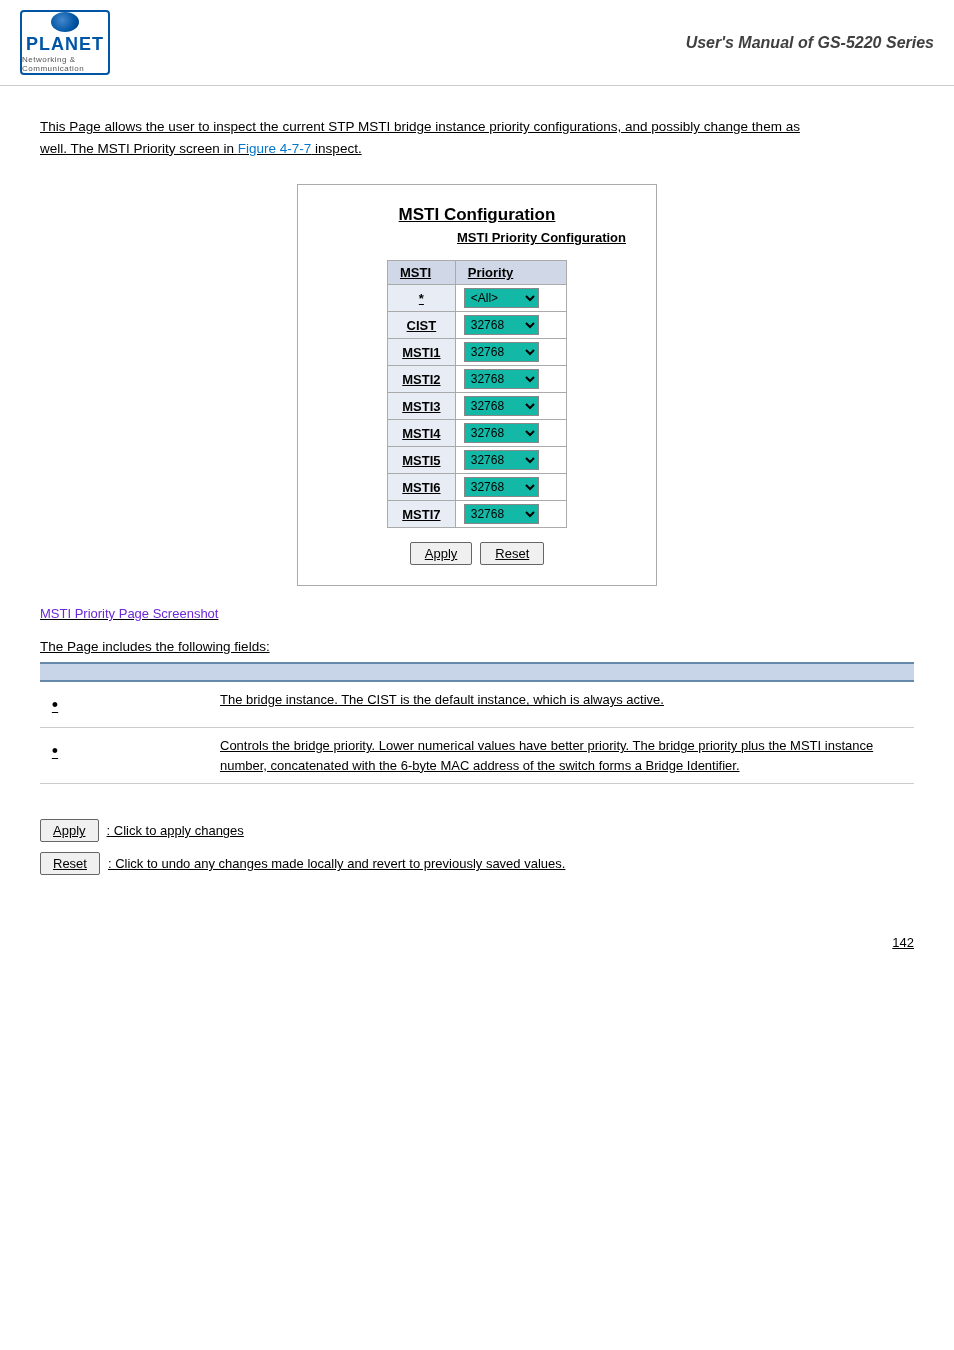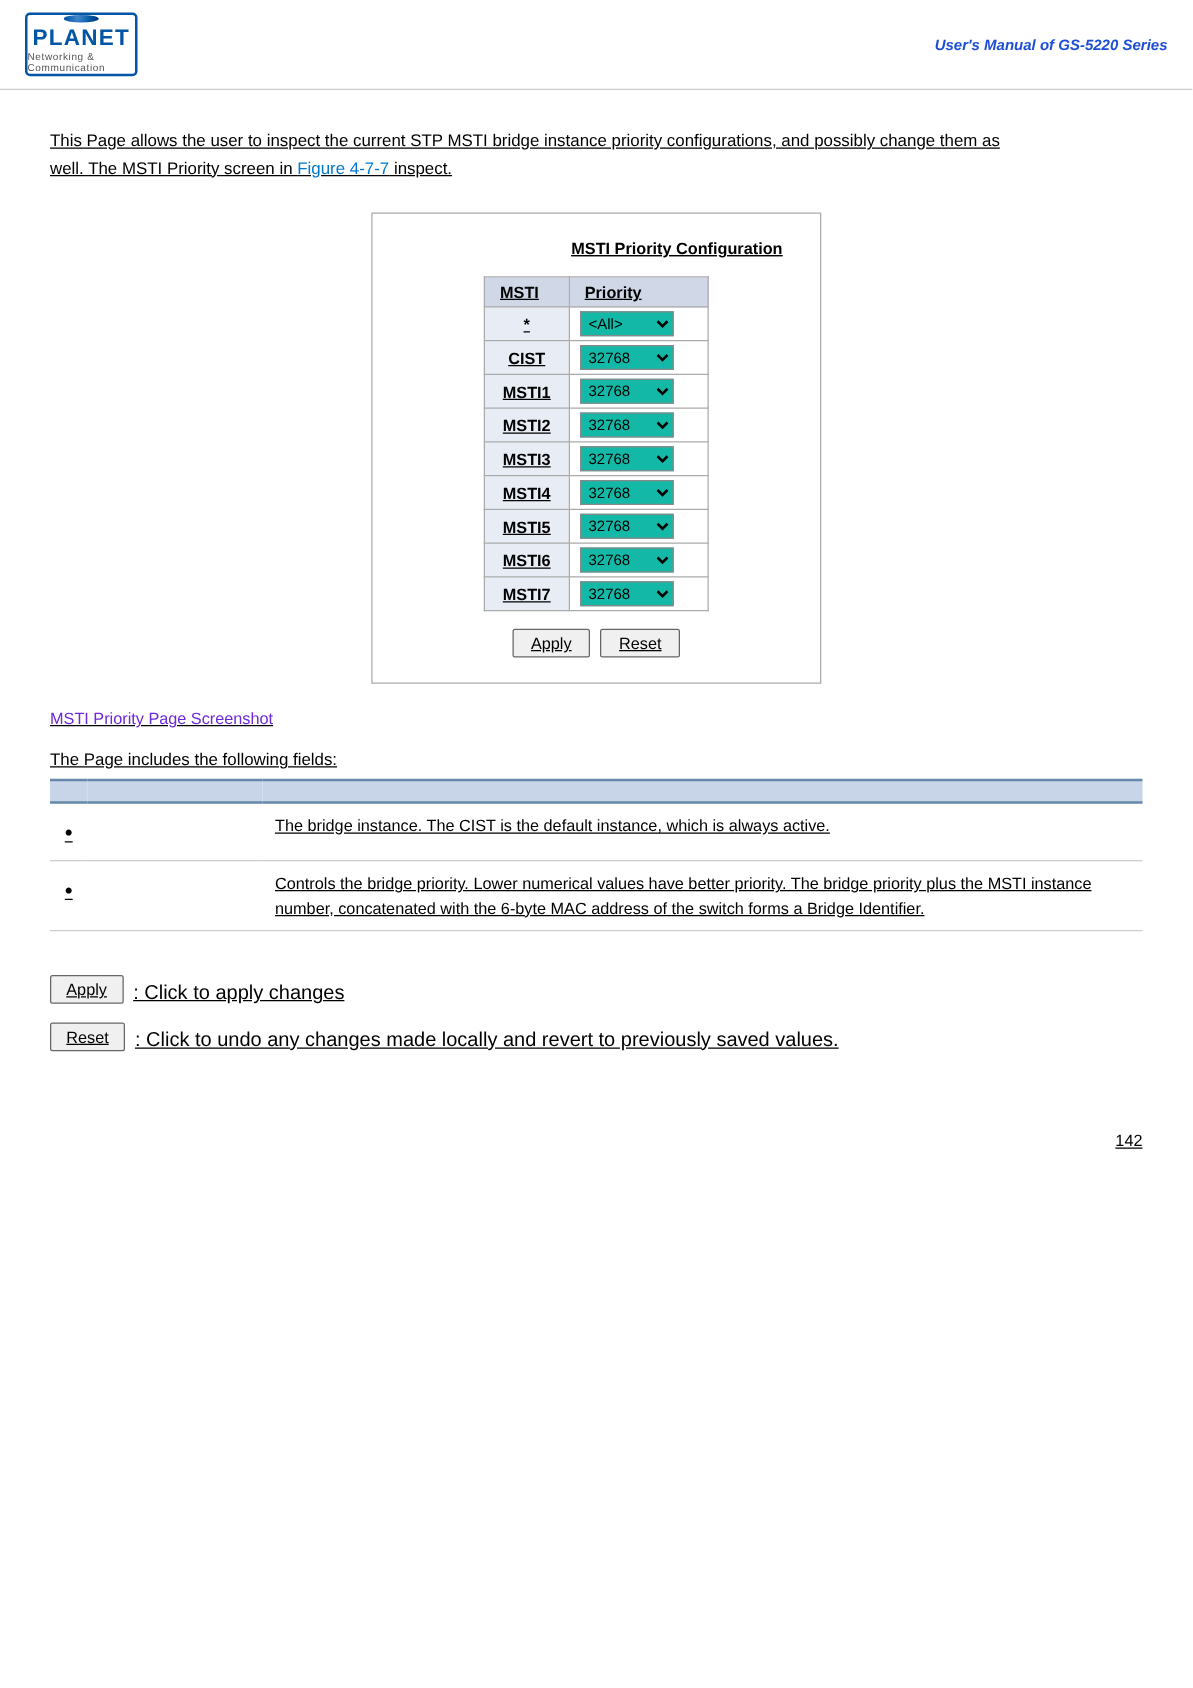--- a/index.html
+++ b/index.html
@@ -20,21 +20,21 @@
       justify-content: space-between;
       padding: 10px 20px 10px 20px;
       border-bottom: 1px solid #ccc;
     }
     .logo-area {
       display: flex;
       align-items: center;
     }
     .logo-box {
       width: 90px;
-      height: 51px;
+      height: 65px;
       border: 2px solid #0055a5;
       border-radius: 4px;
       display: flex;
       flex-direction: column;
       align-items: center;
       justify-content: center;
       background: white;
     }
     .logo-planet-text {
       font-size: 18px;
@@ -48,24 +48,24 @@
       border-radius: 50%;
       background: radial-gradient(circle at 40% 40%, #4488cc, #0055a5 60%, #003377);
       margin-bottom: 2px;
     }
     .logo-subtitle {
       font-size: 8px;
       color: #555;
       letter-spacing: 0.5px;
     }
     .header-title {
-      font-size: 12px;
+      font-size: 16px;
       font-style: italic;
       font-weight: bold;
-      color: #1d4ed8;
+      color: #404040;
     }
 
     
     .content {
       padding: 30px 40px 20px 40px;
       text-decoration: underline;
     }
 
     .intro-text {
       font-size: 13.5px;
@@ -218,21 +218,21 @@
       font-size: 13px;
       border: 1px solid #666;
       background: #f0f0f0;
       cursor: pointer;
       border-radius: 2px;
       white-space: nowrap;
       margin-right: 8px;
       flex-shrink: 0;
     }
     .action-desc {
-      font-size: 16px;
+      font-size: 13px;
       line-height: 1.6;
       padding-top: 2px;
     }
 
     
     .page-number {
       text-align: right;
       font-size: 13px;
       margin-top: 40px;
       color: #000;
@@ -254,20 +254,21 @@
 
 <div class="content">
 
   <div class="intro-text">
     <span>This Page allows the user to inspect the current STP MSTI bridge instance priority configurations, and possibly change them as</span><br>
     <span>well. The MSTI Priority screen in </span><a class="link">Figure 4-7-7</a><span> inspect.</span>
   </div>
 
   <div class="msti-panel-wrapper">
     <div class="msti-panel">
+      <div class="msti-panel-title">MSTI Configuration</div>
       <div class="msti-panel-subtitle">MSTI Priority Configuration</div>
 
       <table class="msti-table">
         <thead>
           <tr>
             <th>MSTI</th>
             <th>Priority</th>
           </tr>
         </thead>
         <tbody id="msti-tbody">

